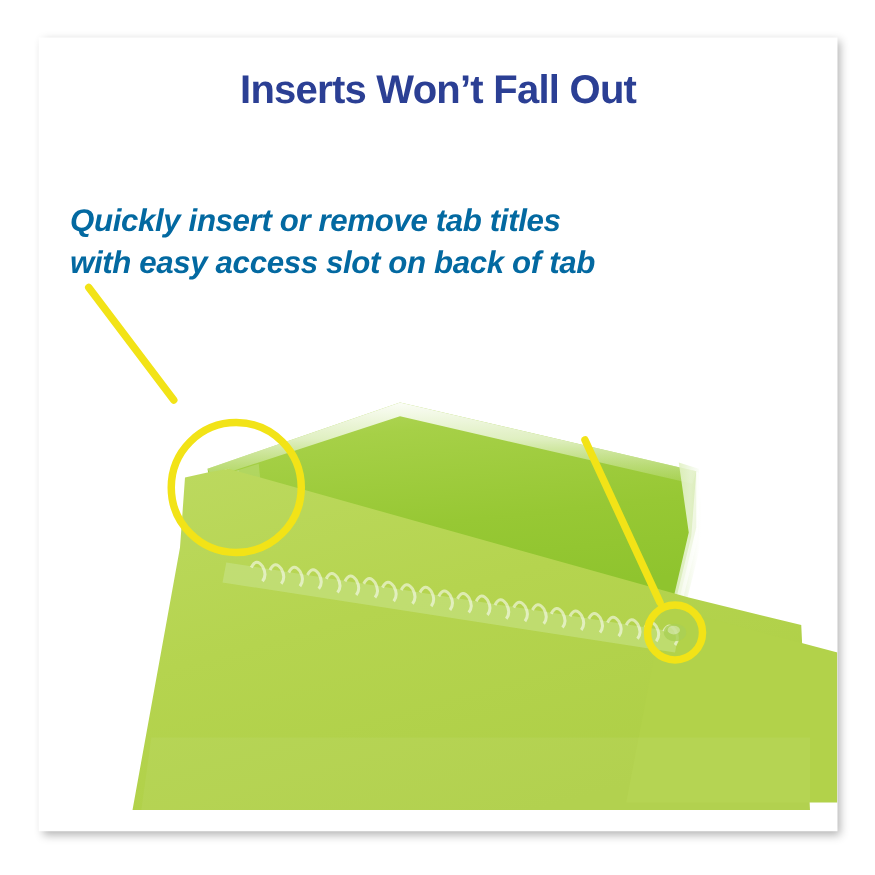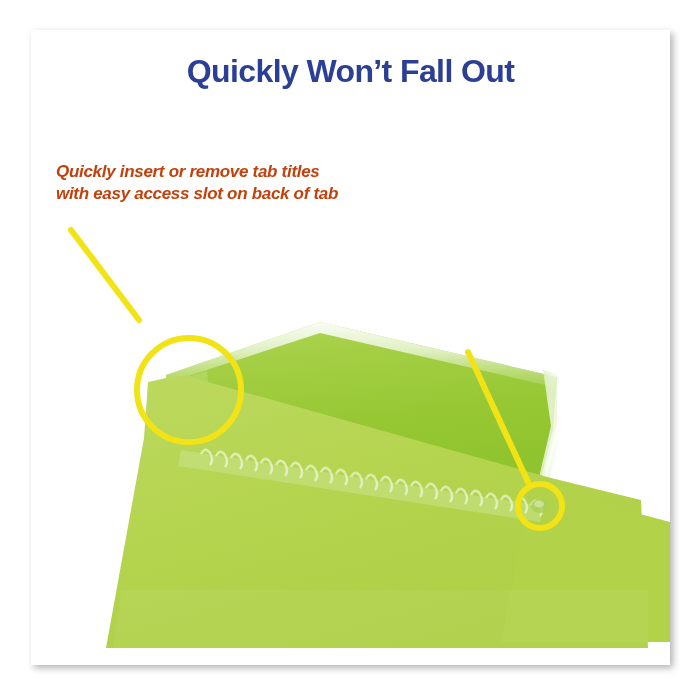--- a/index.html
+++ b/index.html
@@ -44,22 +44,22 @@
     line-height: 1.1;
     color: #2b3f94;
     white-space: nowrap;
   }
 
   
   .caption {
     position: absolute;
     font-style: italic;
     font-weight: 700;
-    color: #c2410c;
-    font-size: 17px;
+    color: #0369a1;
+    font-size: 25px;
     line-height: 1.32;
     letter-spacing: -0.3px;
     white-space: pre-line;
   }
   #caption-left  { left: 25px;  top: 131px; text-align: left; }
   #caption-right { left: 313px; top: 244px; text-align: left; }
 
   
   #photo {
     position: absolute;
@@ -196,21 +196,21 @@
           <path d="M500,475 q4,-8 9,-1 q4,7 0,12"></path>
         </g>
 
         <ellipse cx="509" cy="476" rx="9" ry="7" fill="#a9cf55" opacity="0.8"></ellipse>
         <ellipse cx="508" cy="474" rx="5" ry="3.5" fill="#ffffff" opacity="0.35"></ellipse>
 
         <path d="M90,560 L617,560 L617,618 L82,618 Z" fill="#ffffff" opacity="0.05"></path>
       </svg>
     </div>
 
-    <div id="headline">Quickly Won’t Fall Out</div>
+    <div id="headline">Inserts Won’t Fall Out</div>
 
     <div id="caption-left" class="caption">Quickly insert or remove tab titles
 with easy access slot on back of tab</div>
 
 
     <div id="annot">
       <svg width="639" height="635" viewBox="0 0 639 635">
         <g>
           <line x1="40" y1="200" x2="108" y2="290" stroke="#f2e317" stroke-width="6" stroke-linecap="round"></line>
           <circle cx="158" cy="360" r="52" fill="none" stroke="#f2e317" stroke-width="6"></circle>

